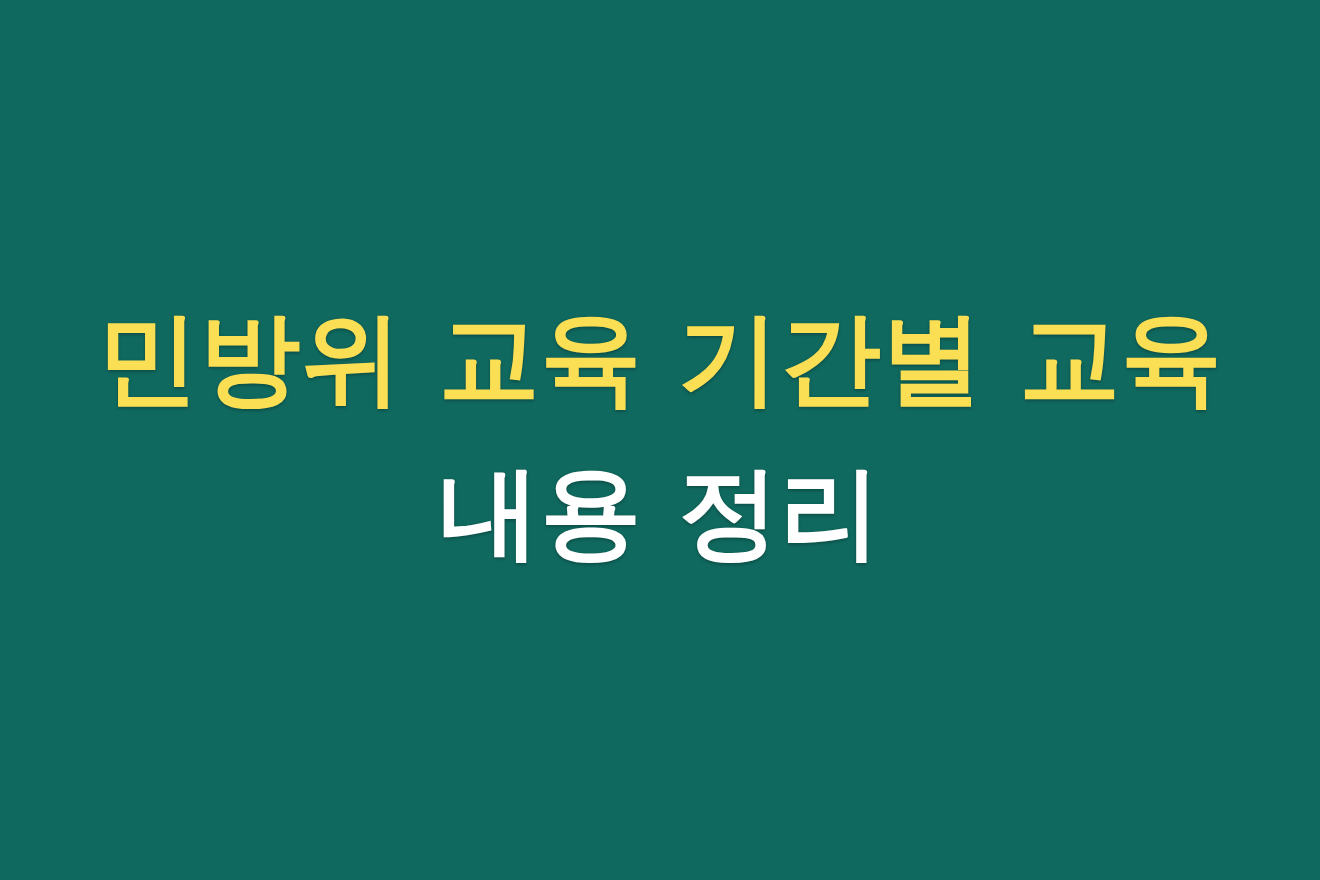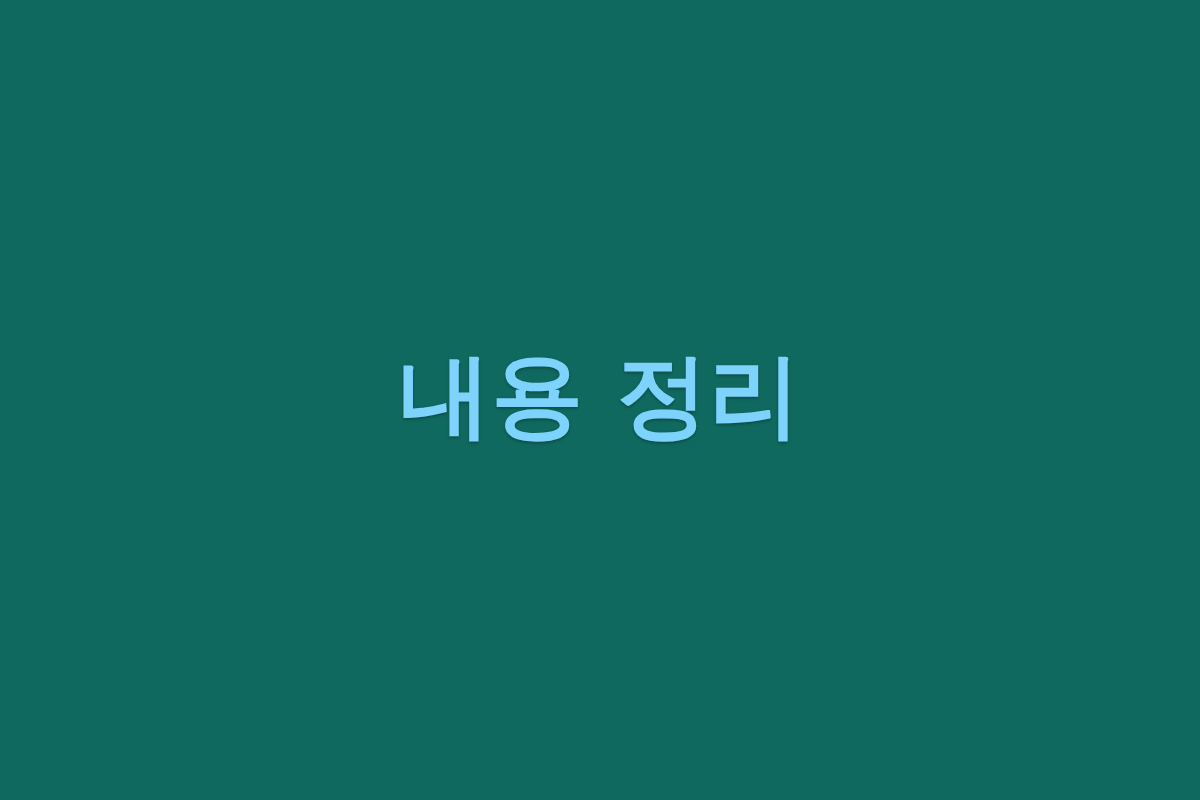--- a/index.html
+++ b/index.html
@@ -51,18 +51,19 @@
     font-size: 92px;
   }
 </style>
 </head>
 <body>
 
 <div id="thumbnail-card" style="background-color: rgb(16, 105, 95);">
 
   <div id="title-block">
 
+    <span class="title-line" id="title-line-1" style="color: rgb(250, 223, 85);">민방위 교육 기간별 교육</span>
 
-    <span class="title-line" id="title-line-2" style="color: #7dd3fc;">내용 정리</span>
+    <span class="title-line" id="title-line-2" style="color: #ffffff;">내용 정리</span>
 
   </div>
 
 </div>
 
 </body></html>

